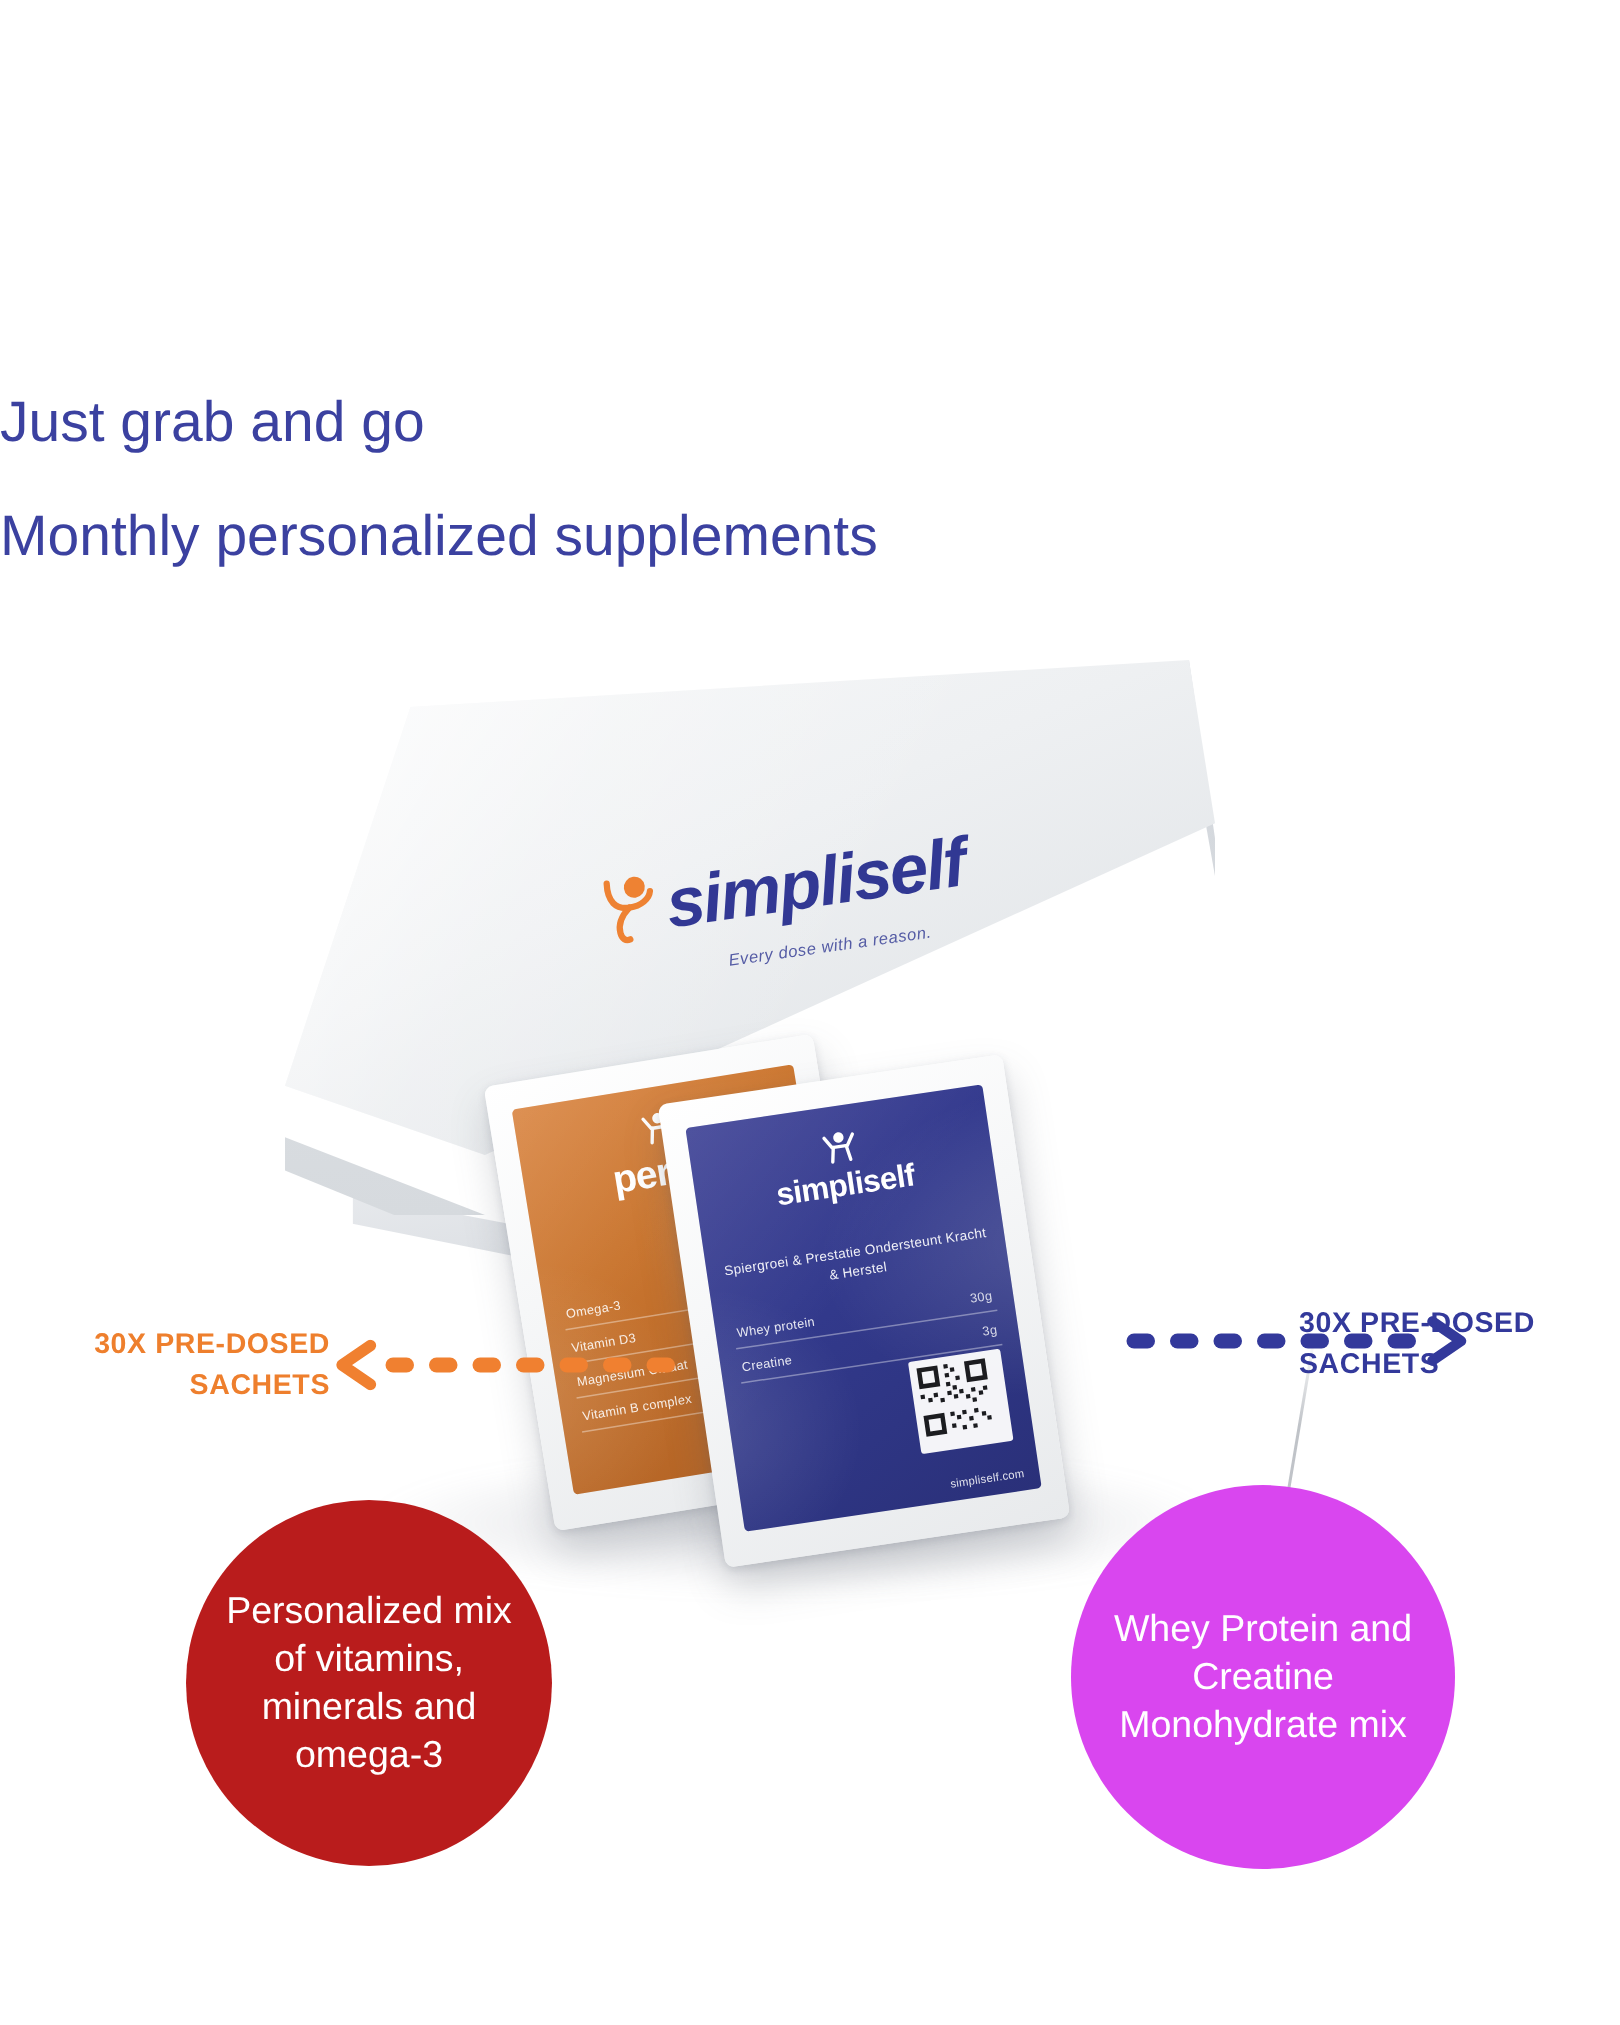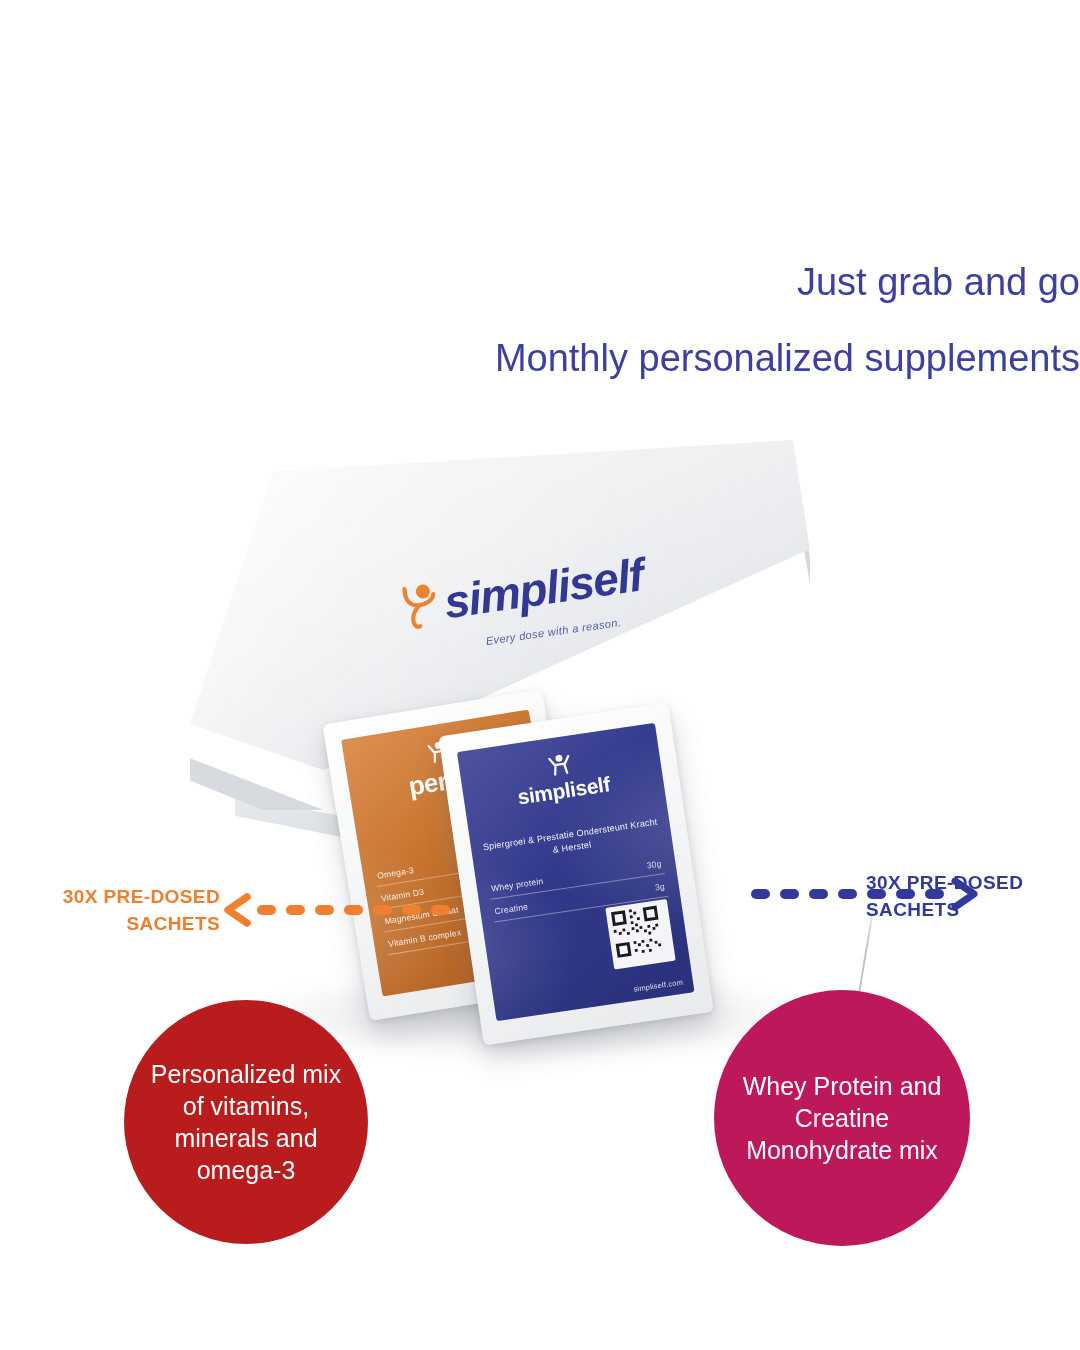--- a/index.html
+++ b/index.html
@@ -14,26 +14,26 @@
 
   
   .headline{
     position:absolute;left:0;top:160px;width:1080px;
     text-align:center;
     font-size:56px;font-weight:bold;letter-spacing:-0.5px;
     color:#33399b;line-height:1.05;
   }
   .sub1{
     position:absolute;left:0;top:262px;width:1080px;
-    text-align:right;font-size:38px;font-weight:400;
+    text-align:left;font-size:38px;font-weight:400;
     color:#3b41a0;line-height:1.1;
   }
   .sub2{
     position:absolute;left:0;top:338px;width:1080px;
-    text-align:right;font-size:38px;font-weight:400;
+    text-align:left;font-size:38px;font-weight:400;
     color:#3b41a0;line-height:1.1;
   }
 
   
   .photo{
     position:absolute;left:130px;top:430px;width:820px;height:620px;
   }
 
   
   .ground-shadow{
@@ -201,21 +201,21 @@
     text-align:center;color:#ffffff;
     font-size:25px;line-height:1.28;font-weight:400;
     padding:0 18px;box-sizing:border-box;
   }
   #circle-orange{
     left:124px;top:1000px;width:244px;height:244px;
     background:#b91c1c;
   }
   #circle-blue{
     left:714px;top:990px;width:256px;height:256px;
-    background:#be185d;
+    background:#d946ef;
   }
 </style>
 </head>
 <body>
 
 <div class="stage">
 
   <div class="sub1">Just grab and go</div>
   <div class="sub2">Monthly personalized supplements</div>
 

